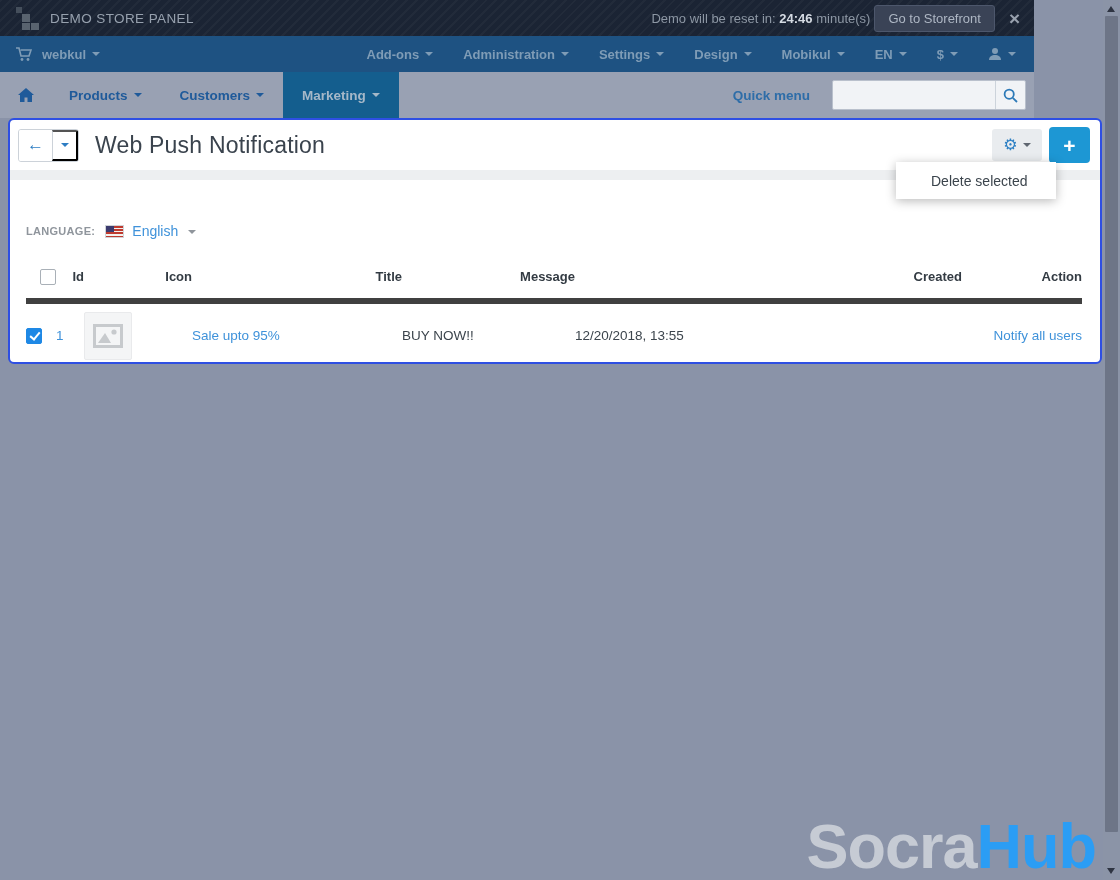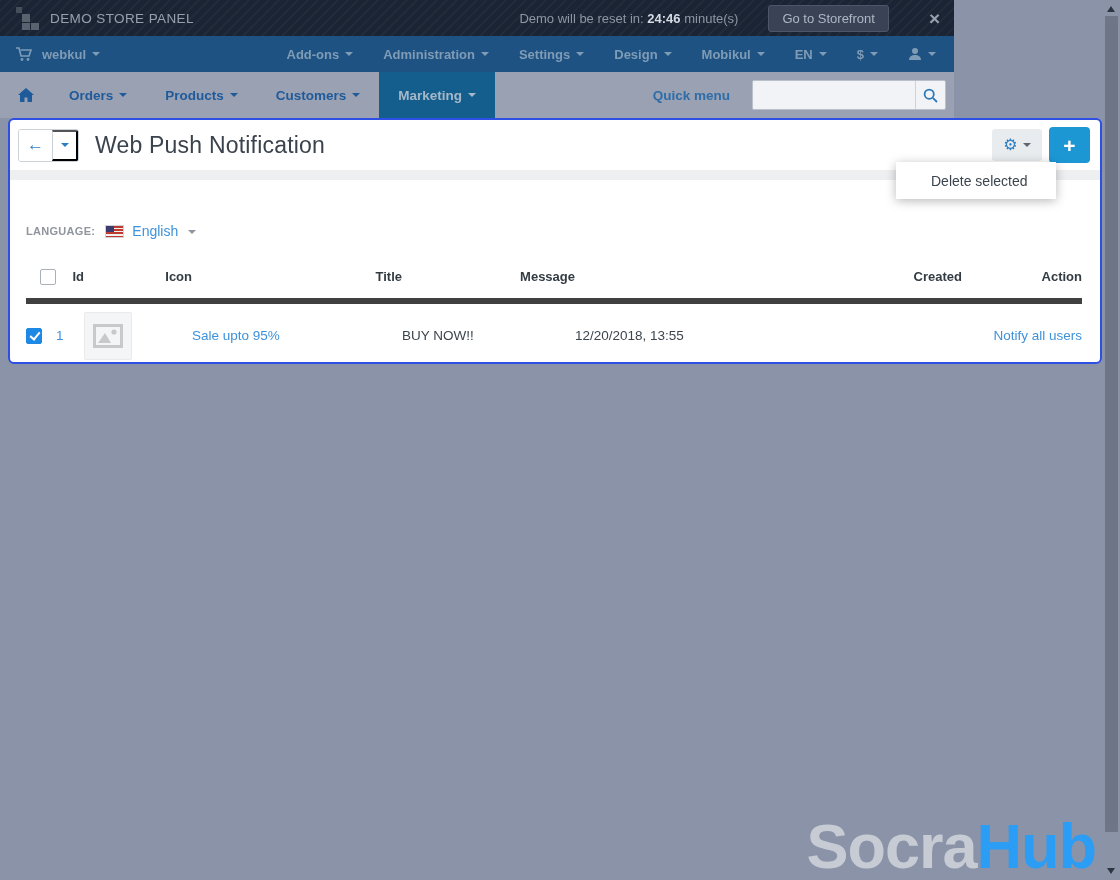--- a/index.html
+++ b/index.html
@@ -2,37 +2,37 @@
 <html><head>
 <meta charset="utf-8">
 <style>
   * { margin:0; padding:0; box-sizing:border-box; }
   html,body { width:1120px; height:880px; }
   body {
     position:relative; overflow:hidden;
     background:#8a93a8;
     font-family:"Liberation Sans", sans-serif;
   }
-  .bars { position:absolute; left:0; top:0; width:954px; }
+  .bars { position:absolute; left:0; top:0; width:1034px; }
 
   
   .topbar {
     height:36px; display:flex; align-items:center;
     background:#1b2434;
     background-image:repeating-linear-gradient(135deg, rgba(255,255,255,.03) 0 2px, transparent 2px 7px);
     padding:0 14px 0 16px; color:#97a1ae; font-size:13px;
   }
   .logo-grid { width:22px; height:22px; position:relative; margin-right:12px; }
   .logo-grid i { position:absolute; background:#59636f; }
   .logo-grid i.s1 { width:6px; height:6px; left:0; top:0; background:#454f5c; }
   .logo-grid i.s2 { width:8px; height:8px; left:6px; top:7px; }
   .logo-grid i.s3 { width:8px; height:8px; left:6px; top:16px; height:7px; }
   .logo-grid i.s4 { width:8px; height:7px; left:15px; top:16px; }
   .topbar-title { letter-spacing:.4px; font-size:13.5px; }
-  .topbar-right { margin-left:auto; display:flex; align-items:center; gap:30px; }
+  .topbar-right { margin-left:auto; display:flex; align-items:center; gap:4px; }
   .reset-text { color:#8d97a4; }
   .reset-text b { color:#d5dbe3; font-weight:bold; }
   .storefront-btn {
     background:#3a4356; border:1px solid #4d576c; border-radius:3px;
     color:#aeb7c4; font-size:13px; padding:5px 13px; cursor:pointer;
   }
   .close-x { color:#98a1ae; font-size:19px; line-height:1; margin-left:10px; cursor:pointer; font-weight:bold; }
 
   
   .menubar {
@@ -226,24 +226,20 @@
       </span>
     </span>
   </div>
 
   <div class="navbar">
     <span class="nav-home">
       <svg width="16" height="14" viewBox="0 0 16 14">
           <path d="M8 0 0 7h2v7h4.5V9.5h3V14H14V7h2z" fill="#1f5a9a"></path>
         </svg>
     </span>
-    <span class="nav-tab">
-        <span>Orders</span>
-        <i class="caret"></i>
-      </span>
     <span class="nav-tab">
         <span>Products</span>
         <i class="caret"></i>
       </span>
     <span class="nav-tab">
         <span>Customers</span>
         <i class="caret"></i>
       </span>
     <span class="nav-tab active">
         <span>Marketing</span>

